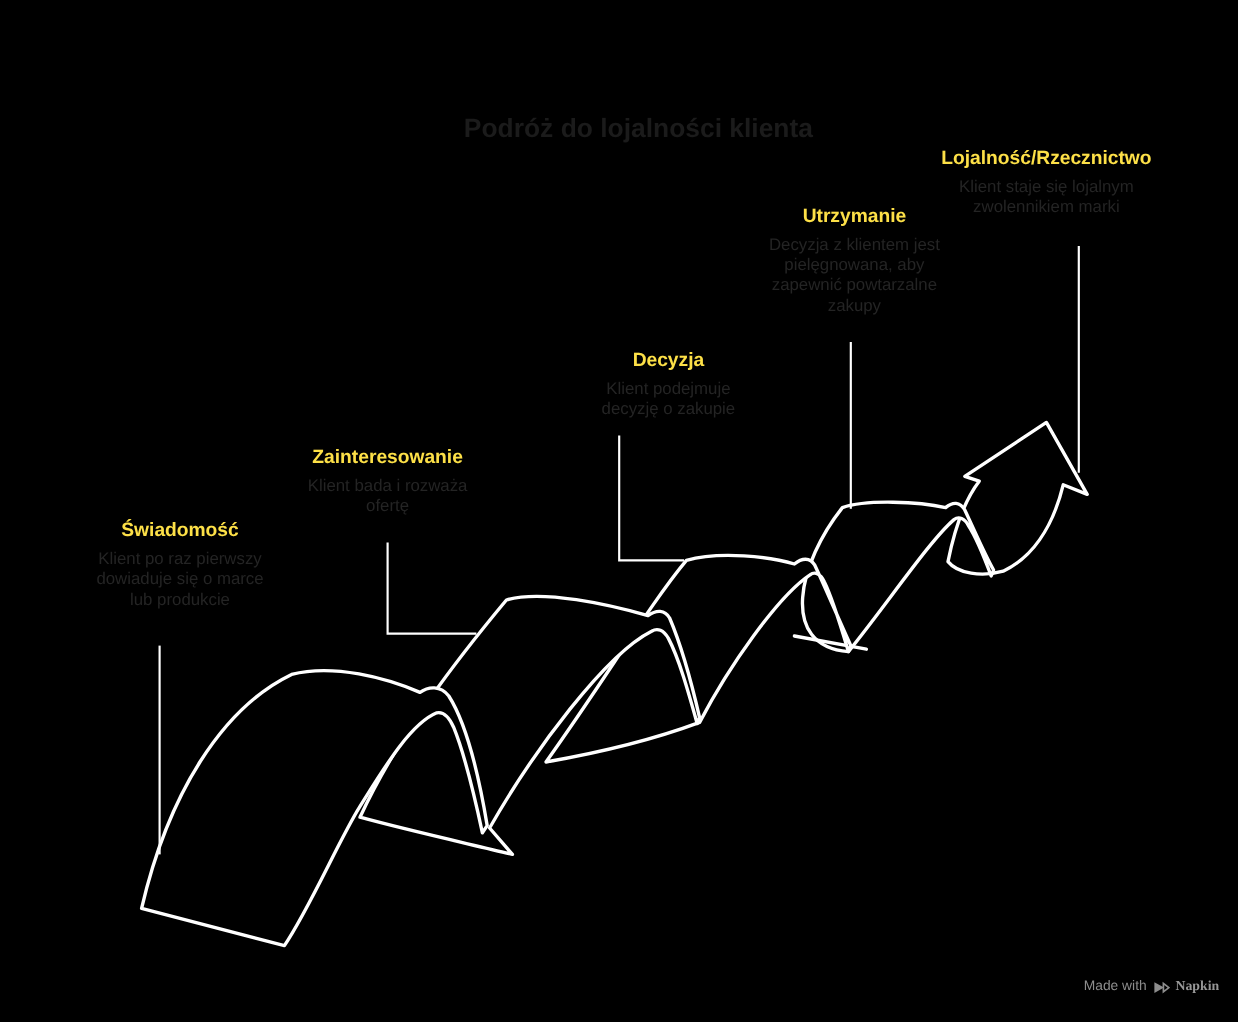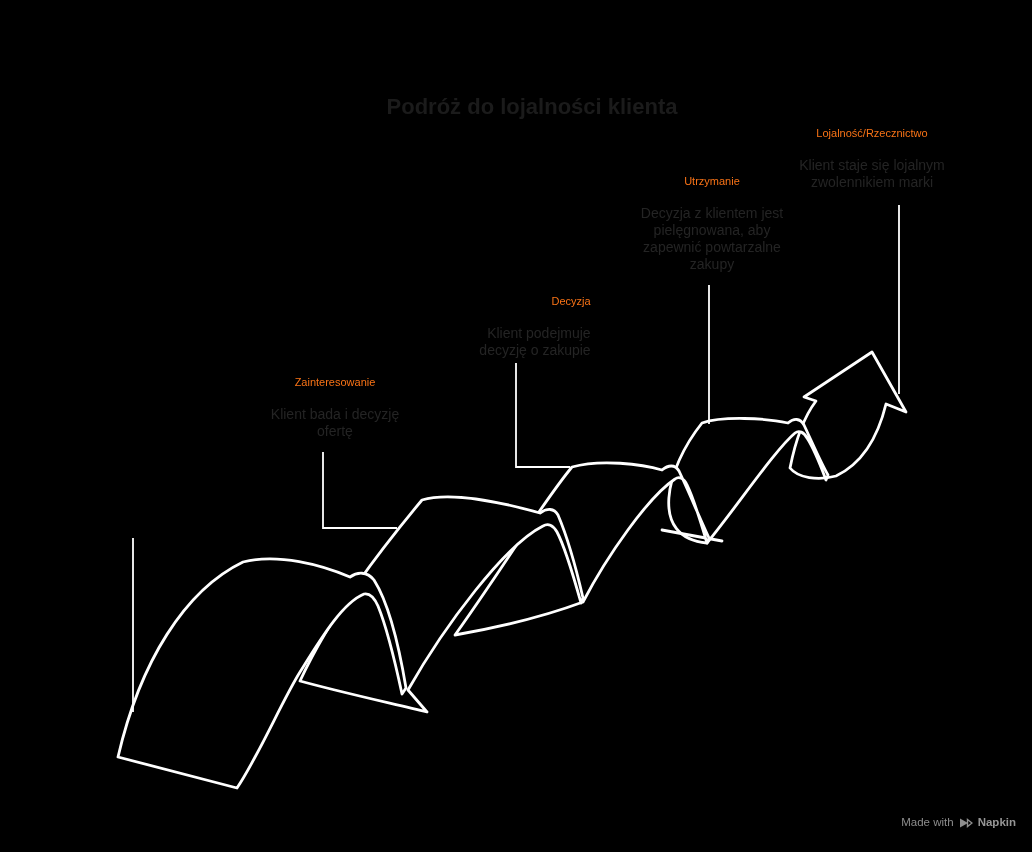--- a/index.html
+++ b/index.html
@@ -19,40 +19,40 @@
     color:#1b1b1b;
     white-space:nowrap;
     margin-top:44px;
   }
   .stage-block{
     position:absolute;
     transform:translateX(-50%);
     text-align:center;
   }
   .stage-title{
-    font-size:11px;
-    font-weight:normal;
-    color:#f97316;
+    font-size:16px;
+    font-weight:bold;
+    color:#fde047;
     line-height:20px;
     white-space:nowrap;
   }
   .stage-desc{
-    margin-top:14px;
+    margin-top:4px;
     font-size:14px;
     line-height:17px;
     color:#242424;
     white-space:pre-line;
   }
   .badge{
     position:absolute;
     right:16px;top:816px;
     display:flex;align-items:flex-start;gap:5px;
     font-size:11.5px;color:#8d8d8d;
   }
-  .badge .brand{font-weight:600;color:#969696;}
+  .badge .brand{font-weight:600;color:#969696;font-family:Liberation Serif, serif;}
   .badge .napkin-glyph{display:block;}
 </style>
 </head>
 <body>
 
 <div id="stage">
 
   <svg id="ribbon-svg" viewBox="0 0 1032 852" xmlns="http://www.w3.org/2000/svg">
     <g fill="#000" stroke="#fff" stroke-width="2.8" stroke-linejoin="round" stroke-linecap="round">
 
@@ -127,28 +127,34 @@
       <path d="M 133,538 L 133,712"></path>
       <path d="M 323,452 L 323,528 L 397,528"></path>
       <path d="M 516,363 L 516,467 L 570,467"></path>
       <path d="M 709,285 L 709,424"></path>
       <path d="M 899,205 L 899,394"></path>
     </g>
   </svg>
 
   <div class="main-title">Podróż do lojalności klienta</div>
 
+  <div class="stage-block" style="left:150px;top:433px;">
+    <div class="stage-title">Świadomość</div>
+    <div class="stage-desc">Klient po raz pierwszy
+dowiaduje się o marce
+lub produkcie</div>
+  </div>
 
-  <div class="stage-block" style="left:335px;top:372px;">
+  <div class="stage-block" style="left:323px;top:372px;">
     <div class="stage-title">Zainteresowanie</div>
-    <div class="stage-desc">Klient bada i decyzję
+    <div class="stage-desc">Klient bada i rozważa
 ofertę</div>
   </div>
 
-  <div class="stage-block" style="left:535px;top:291px;text-align:right;">
+  <div class="stage-block" style="left:557px;top:291px;">
     <div class="stage-title">Decyzja</div>
     <div class="stage-desc">Klient podejmuje
 decyzję o zakupie</div>
   </div>
 
   <div class="stage-block" style="left:712px;top:171px;">
     <div class="stage-title">Utrzymanie</div>
     <div class="stage-desc">Decyzja z klientem jest
 pielęgnowana, aby
 zapewnić powtarzalne

